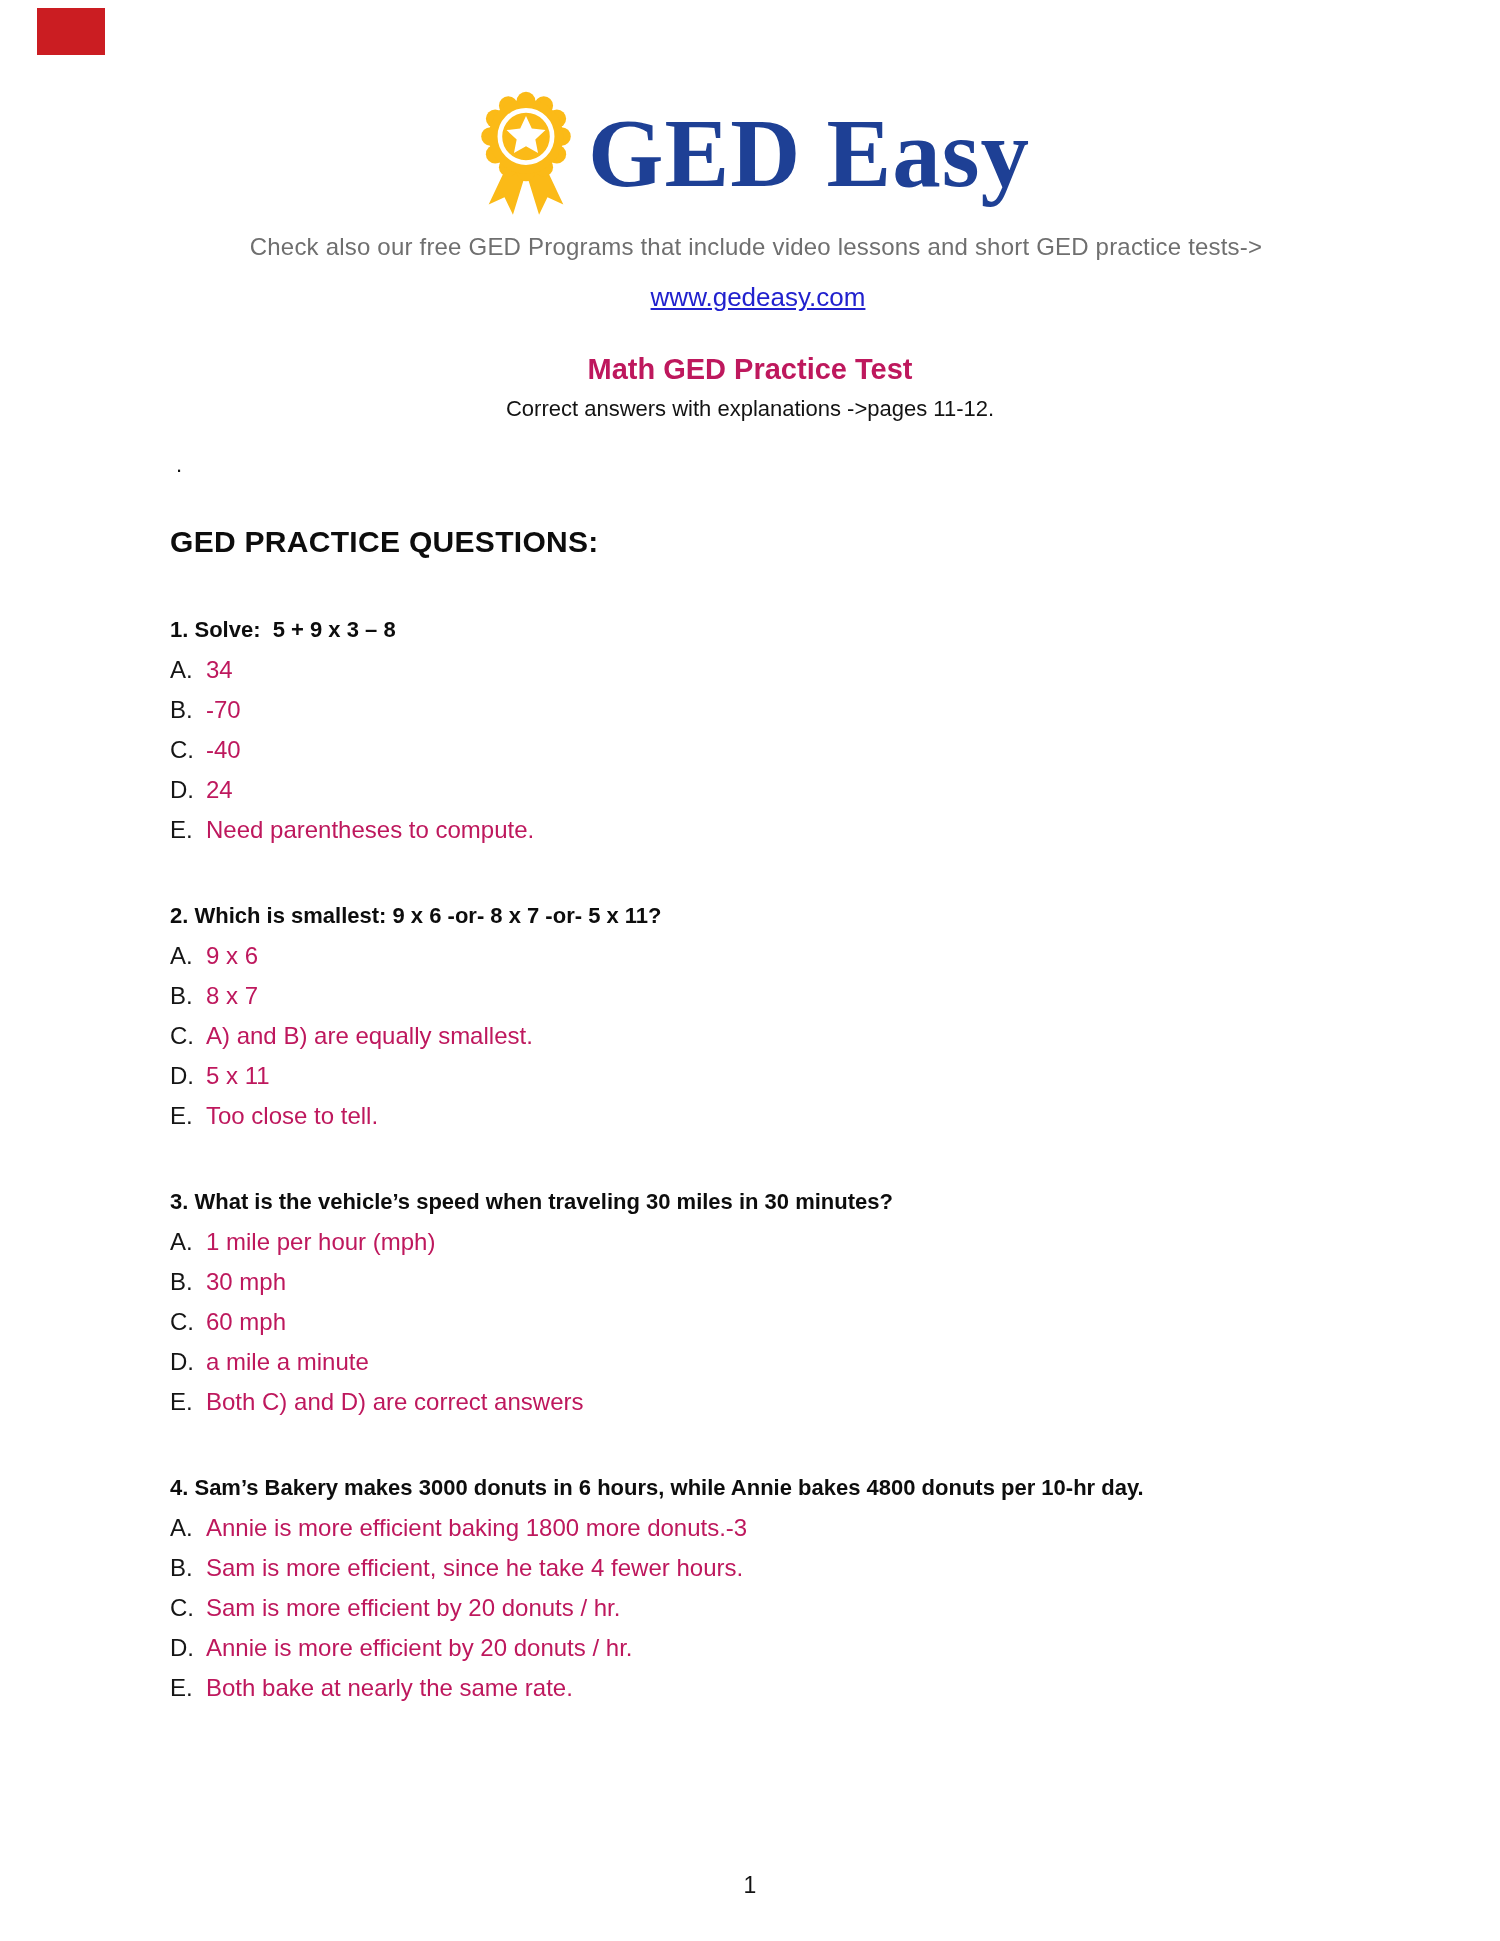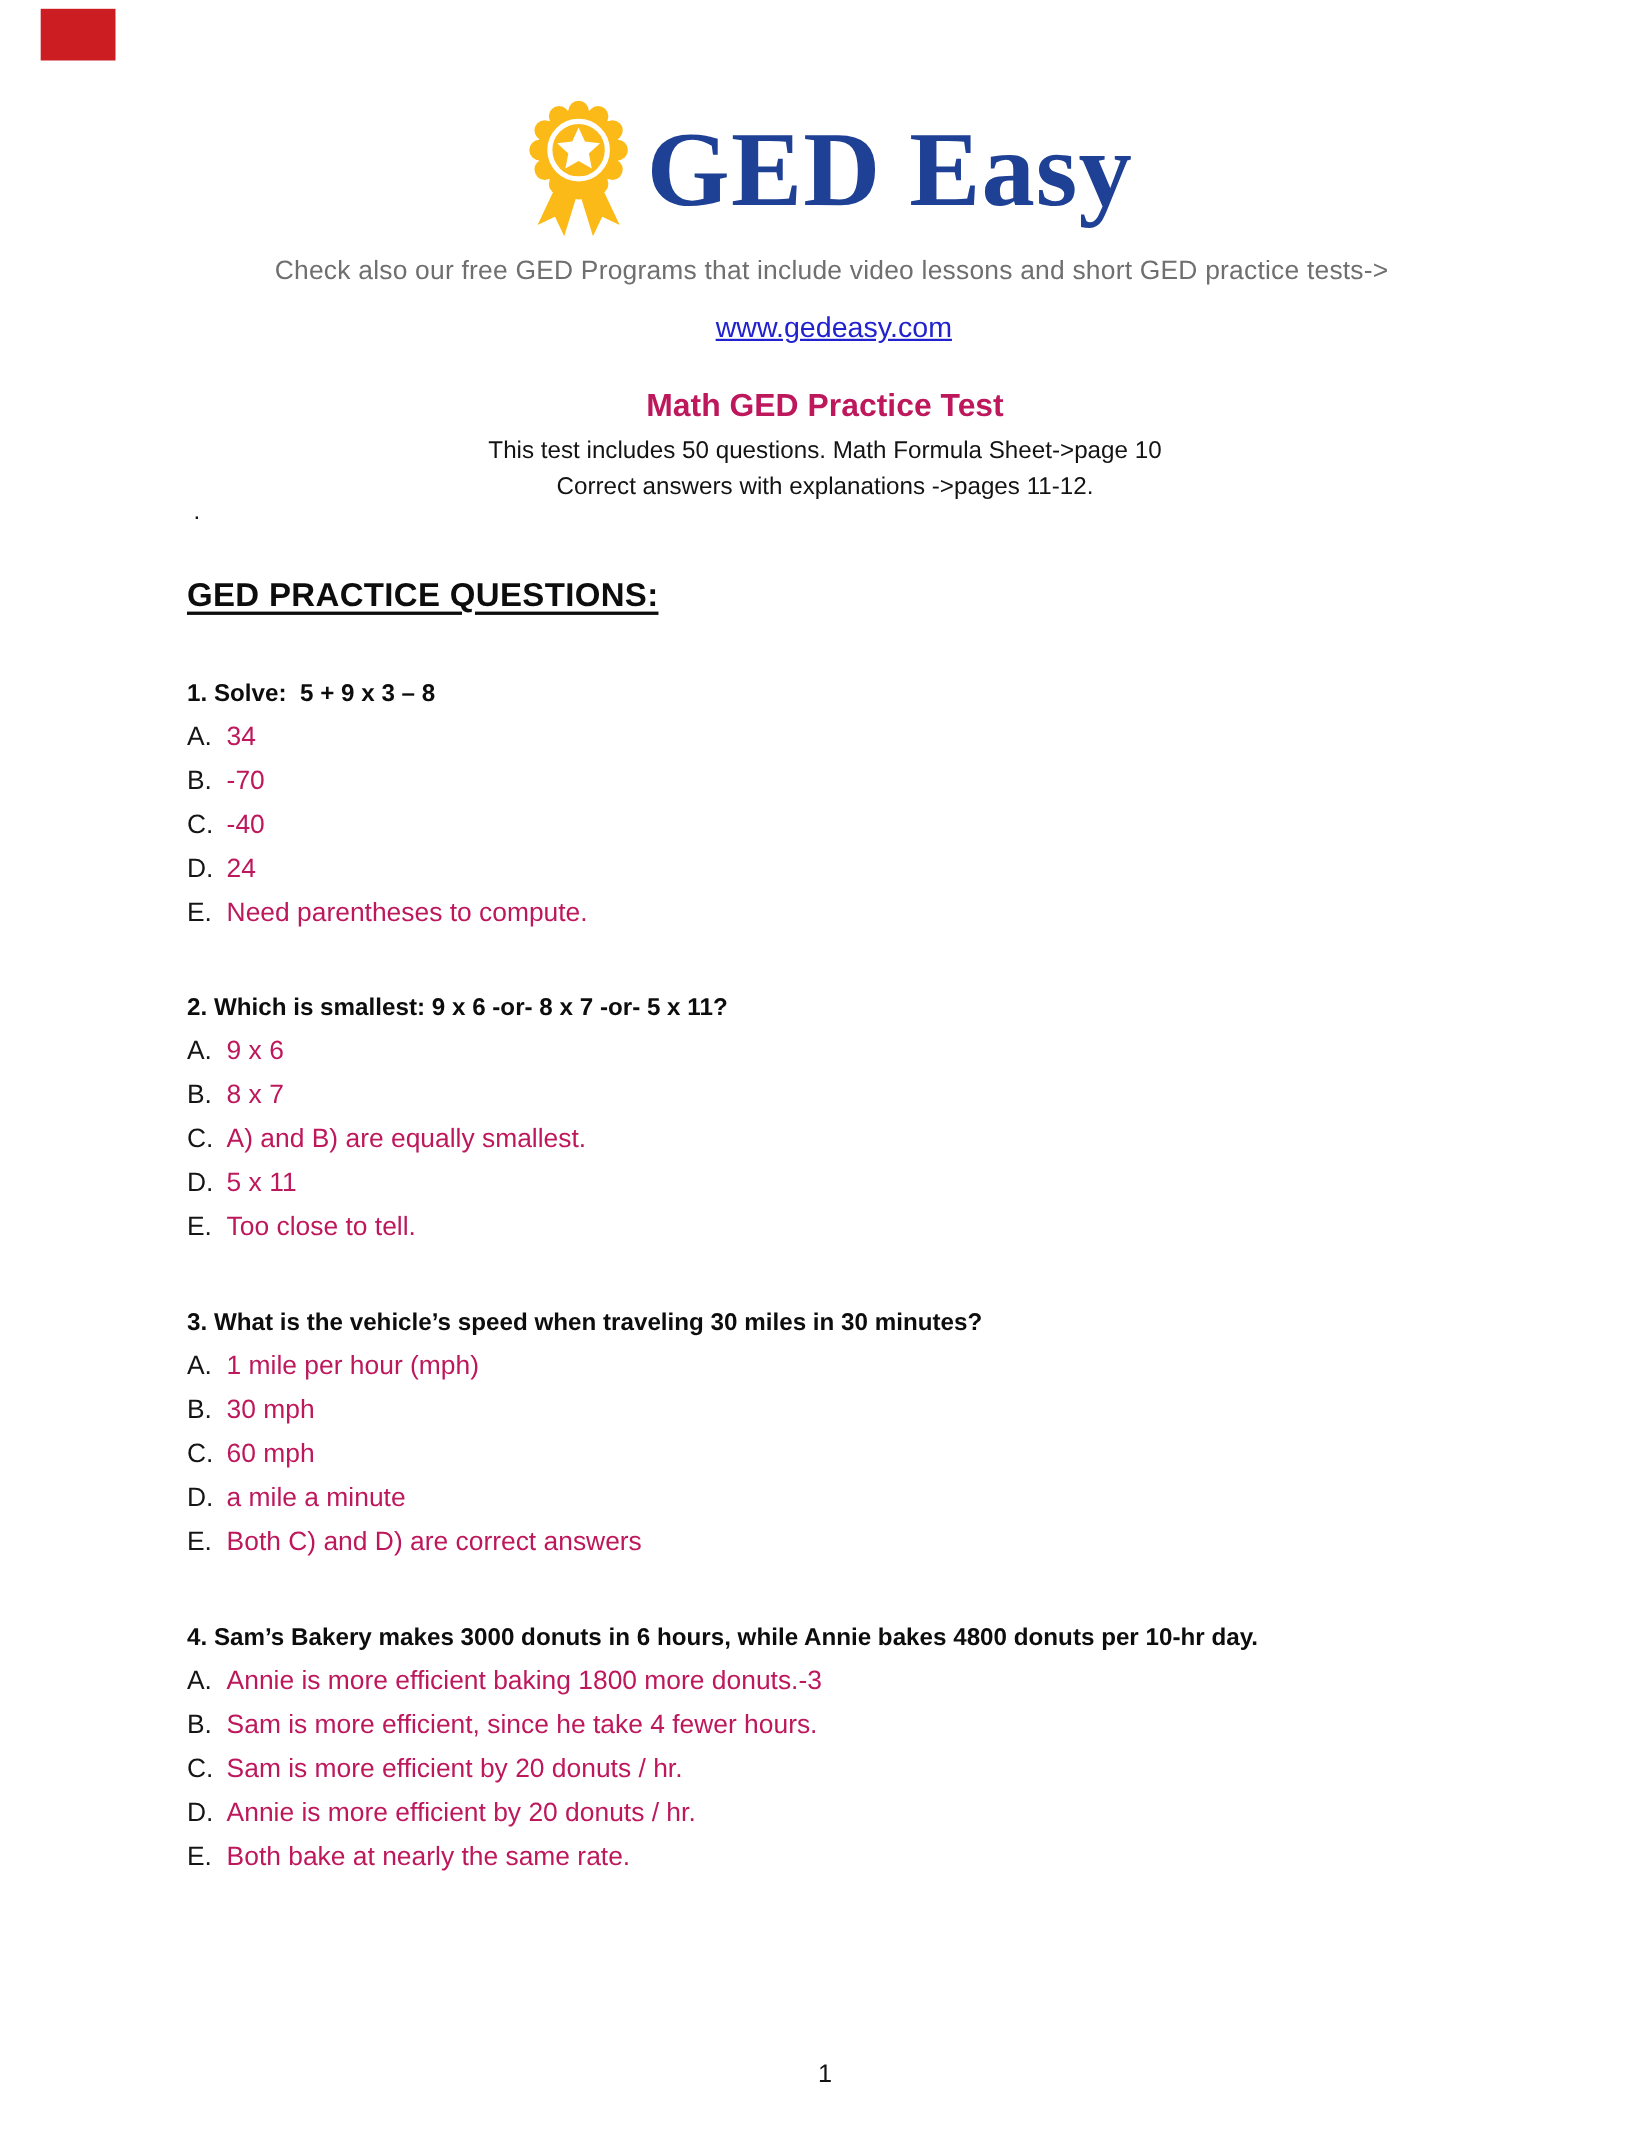--- a/index.html
+++ b/index.html
@@ -74,21 +74,20 @@
   .stray-dot {
     position: absolute; top: 452px; left: 176px;
     font-size: 22px; color: #131313;
   }
 
   .section-heading {
     position: absolute; top: 524px; left: 170px;
     font-size: 30px; line-height: 36px;
     font-weight: bold;
     color: #0d0d0d;
-    text-decoration: underline;
     text-underline-offset: 5px;
     text-decoration-thickness: 3px;
     letter-spacing: 0.3px;
   }
 
   
   .questions {
     position: absolute; top: 610px; left: 170px; right: 110px;
   }
   .question { margin-bottom: 46px; }
@@ -150,21 +149,20 @@
 </div>
 
 <div class="promo-line">Check also our free GED Programs that include video lessons and short GED practice tests-&gt;</div>
 
 <div class="site-link-wrap">
   <a class="site-link">www.gedeasy.com</a>
 </div>
 
 <div class="doc-title">Math GED Practice Test</div>
 <div class="doc-subtitle">
-  <div>This test includes 50 questions. Math Formula Sheet-&gt;page 10</div>
   <div>Correct answers with explanations -&gt;pages 11-12.</div>
 </div>
 
 <div class="stray-dot">.</div>
 
 <div class="section-heading">GED PRACTICE QUESTIONS:</div>
 
 <div class="questions">
   <div class="question">
     <div class="q-prompt">1. Solve:  5 + 9 x 3 – 8</div>

